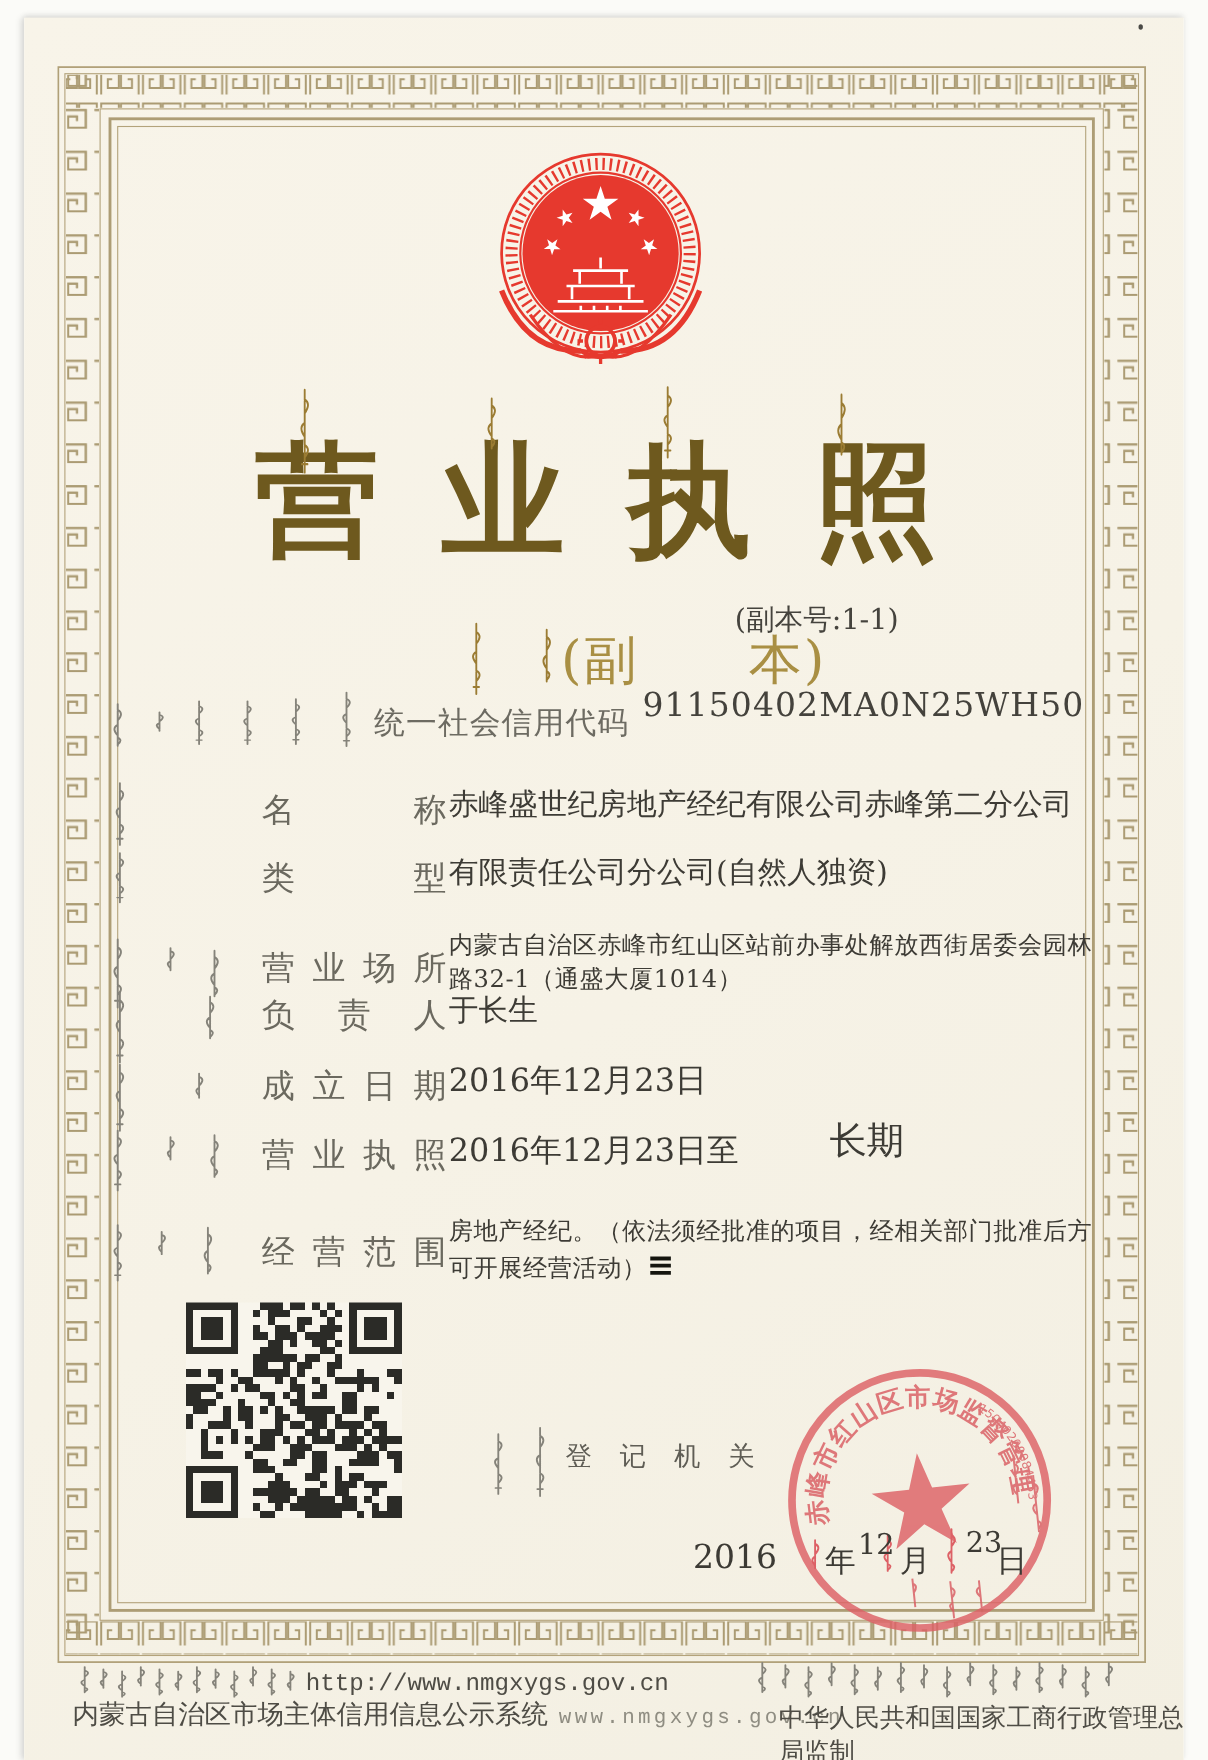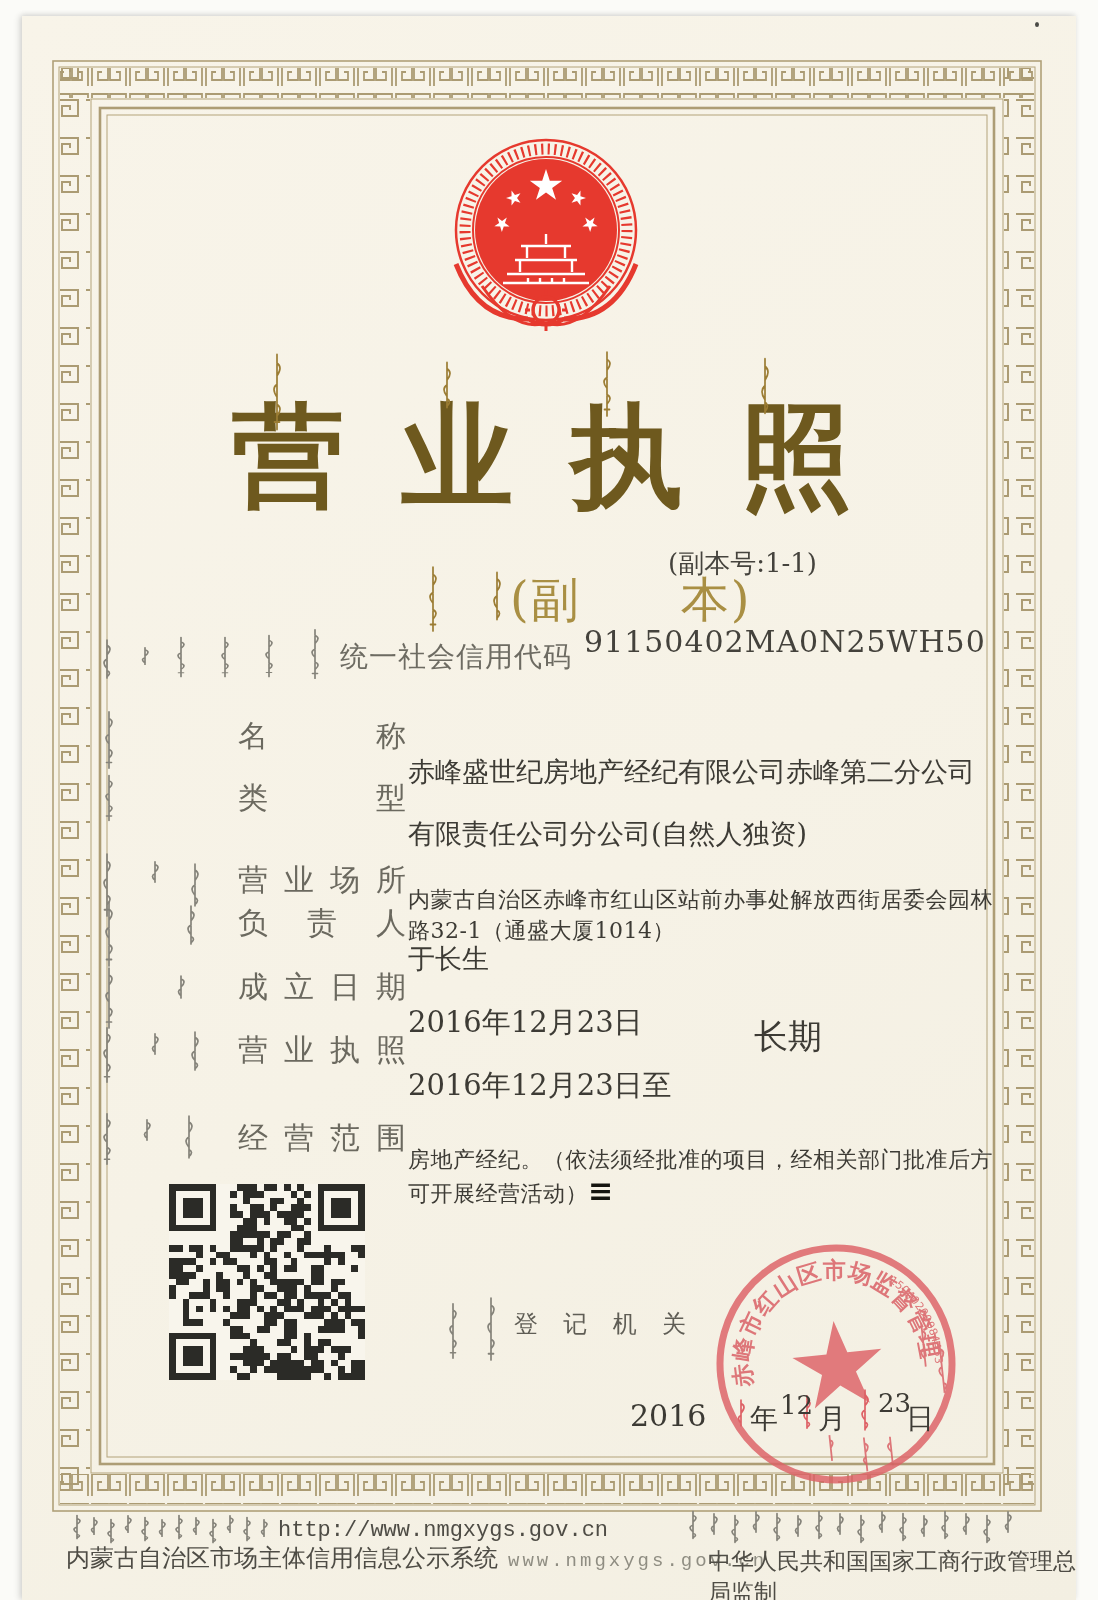--- a/index.html
+++ b/index.html
@@ -24,21 +24,21 @@
   }
   .copy-label{left:488px;top:552px;font-size:48px;color:#a98f43;letter-spacing:2px;}
   .copy-number{left:646px;top:530px;font-size:26px;color:#45433d;}
   .credit-label{left:318px;top:622px;font-size:28px;color:#6d6b62;letter-spacing:1px;}
   .credit-code{left:562px;top:608px;font-size:30px;color:#44423c;letter-spacing:1px;}
   .fieldrow{position:absolute;left:0;width:1054px;height:70px;}
   .flabel{
     position:absolute;left:216px;width:168px;font-size:30px;color:#6b695f;
     text-align:justify;text-align-last:justify;
   }
-  .fval{position:absolute;left:386px;width:596px;font-size:27px;color:#3d3b35;line-height:31px;margin-top:40px;}
+  .fval{position:absolute;left:386px;width:596px;font-size:27px;color:#3d3b35;line-height:31px;}
   .fval.small{font-size:22px;line-height:31px;letter-spacing:0.5px;}
   .fval.datef{font-size:29px;}
   .val-extra{position:absolute;left:692px;top:-16px;font-size:34px;color:#3d3b35;margin-left:40px;}
   .end-mark{font-weight:700;color:#15150f;font-size:30px;font-family:"DejaVu Sans",sans-serif;letter-spacing:-2px;}
   .registry-label{
     left:492px;top:1292px;width:172px;font-size:24px;color:#5f5d55;
     text-align:justify;text-align-last:justify;
   }
   .qr{left:146px;top:1168px;}
   .seal{left:678px;top:1212px;}

